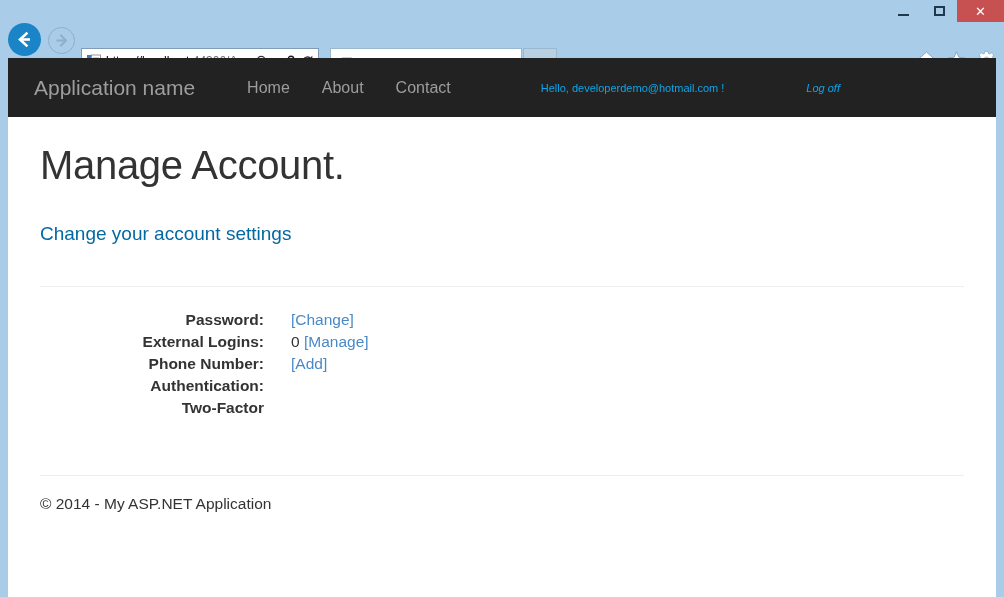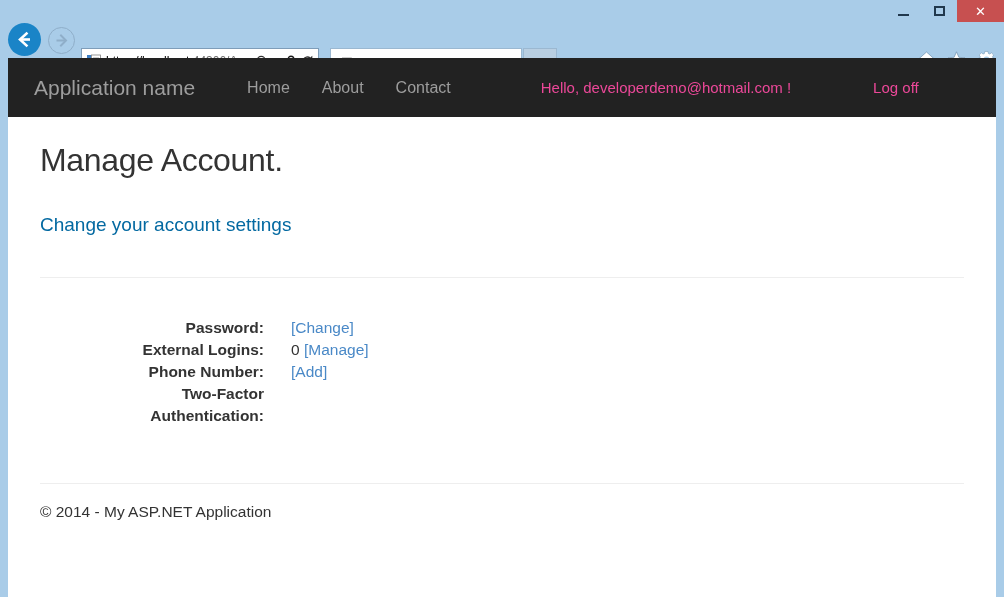--- a/index.html
+++ b/index.html
@@ -223,34 +223,34 @@
     text-decoration: none;
     padding: 0 16px;
     white-space: nowrap;
   }
   .nav-right {
     display: flex;
     margin-left: 58px;
     align-items: center;
   }
   .nav-right a {
-    font-size: 15px;
-    color: #ec4899;
+    font-size: 11px;
+    color: #0ea5e9;
     text-decoration: none;
     white-space: nowrap;
   }
   .greeting { padding: 0 16px; }
-  .logoff { padding: 0 16px; margin-left: 50px; }
+  .logoff { padding: 0 16px; margin-left: 50px; font-style: italic; }
 
   
   .page-body {
     padding: 0 26px;
   }
   h1.page-title {
-    font-size: 32px;
+    font-size: 40px;
     font-weight: normal;
     color: #333333;
     margin: 26px 0 0 6px;
     line-height: 1.1;
     letter-spacing: -0.3px;
   }
   h4.page-sub {
     font-size: 19px;
     font-weight: normal;
     color: #0369a1;
@@ -258,21 +258,21 @@
     line-height: 1.2;
   }
   hr.divider {
     border: none;
     border-top: 1px solid #eeeeee;
     margin: 40px 6px 0 6px;
   }
 
   
   dl.dl-horizontal {
-    margin: 39px 0 0 0;
+    margin: 22px 0 0 0;
     font-size: 15.5px;
     color: #333333;
     line-height: 1.42;
   }
   dl.dl-horizontal .row {
     display: flex;
     align-items: flex-start;
   }
   dl.dl-horizontal dt {
     width: 230px;
@@ -449,22 +449,22 @@
           <dd><span>0 </span><a href="#">[Manage]</a></dd>
         </div>
 
         <div class="row">
           <dt>Phone Number:</dt>
           <dd><a href="#">[Add]</a></dd>
         </div>
 
         <div class="row">
           <dt class="dt-wrap">
+              <span>Authentication:</span>
               <span>Two-Factor</span>
-              <span>Authentication:</span>
             </dt>
         </div>
 
       </dl>
 
       <hr class="footer-divider">
       <footer class="page-footer">
         <p style="margin:0;">© 2014 - My ASP.NET Application</p>
       </footer>
     </div>

